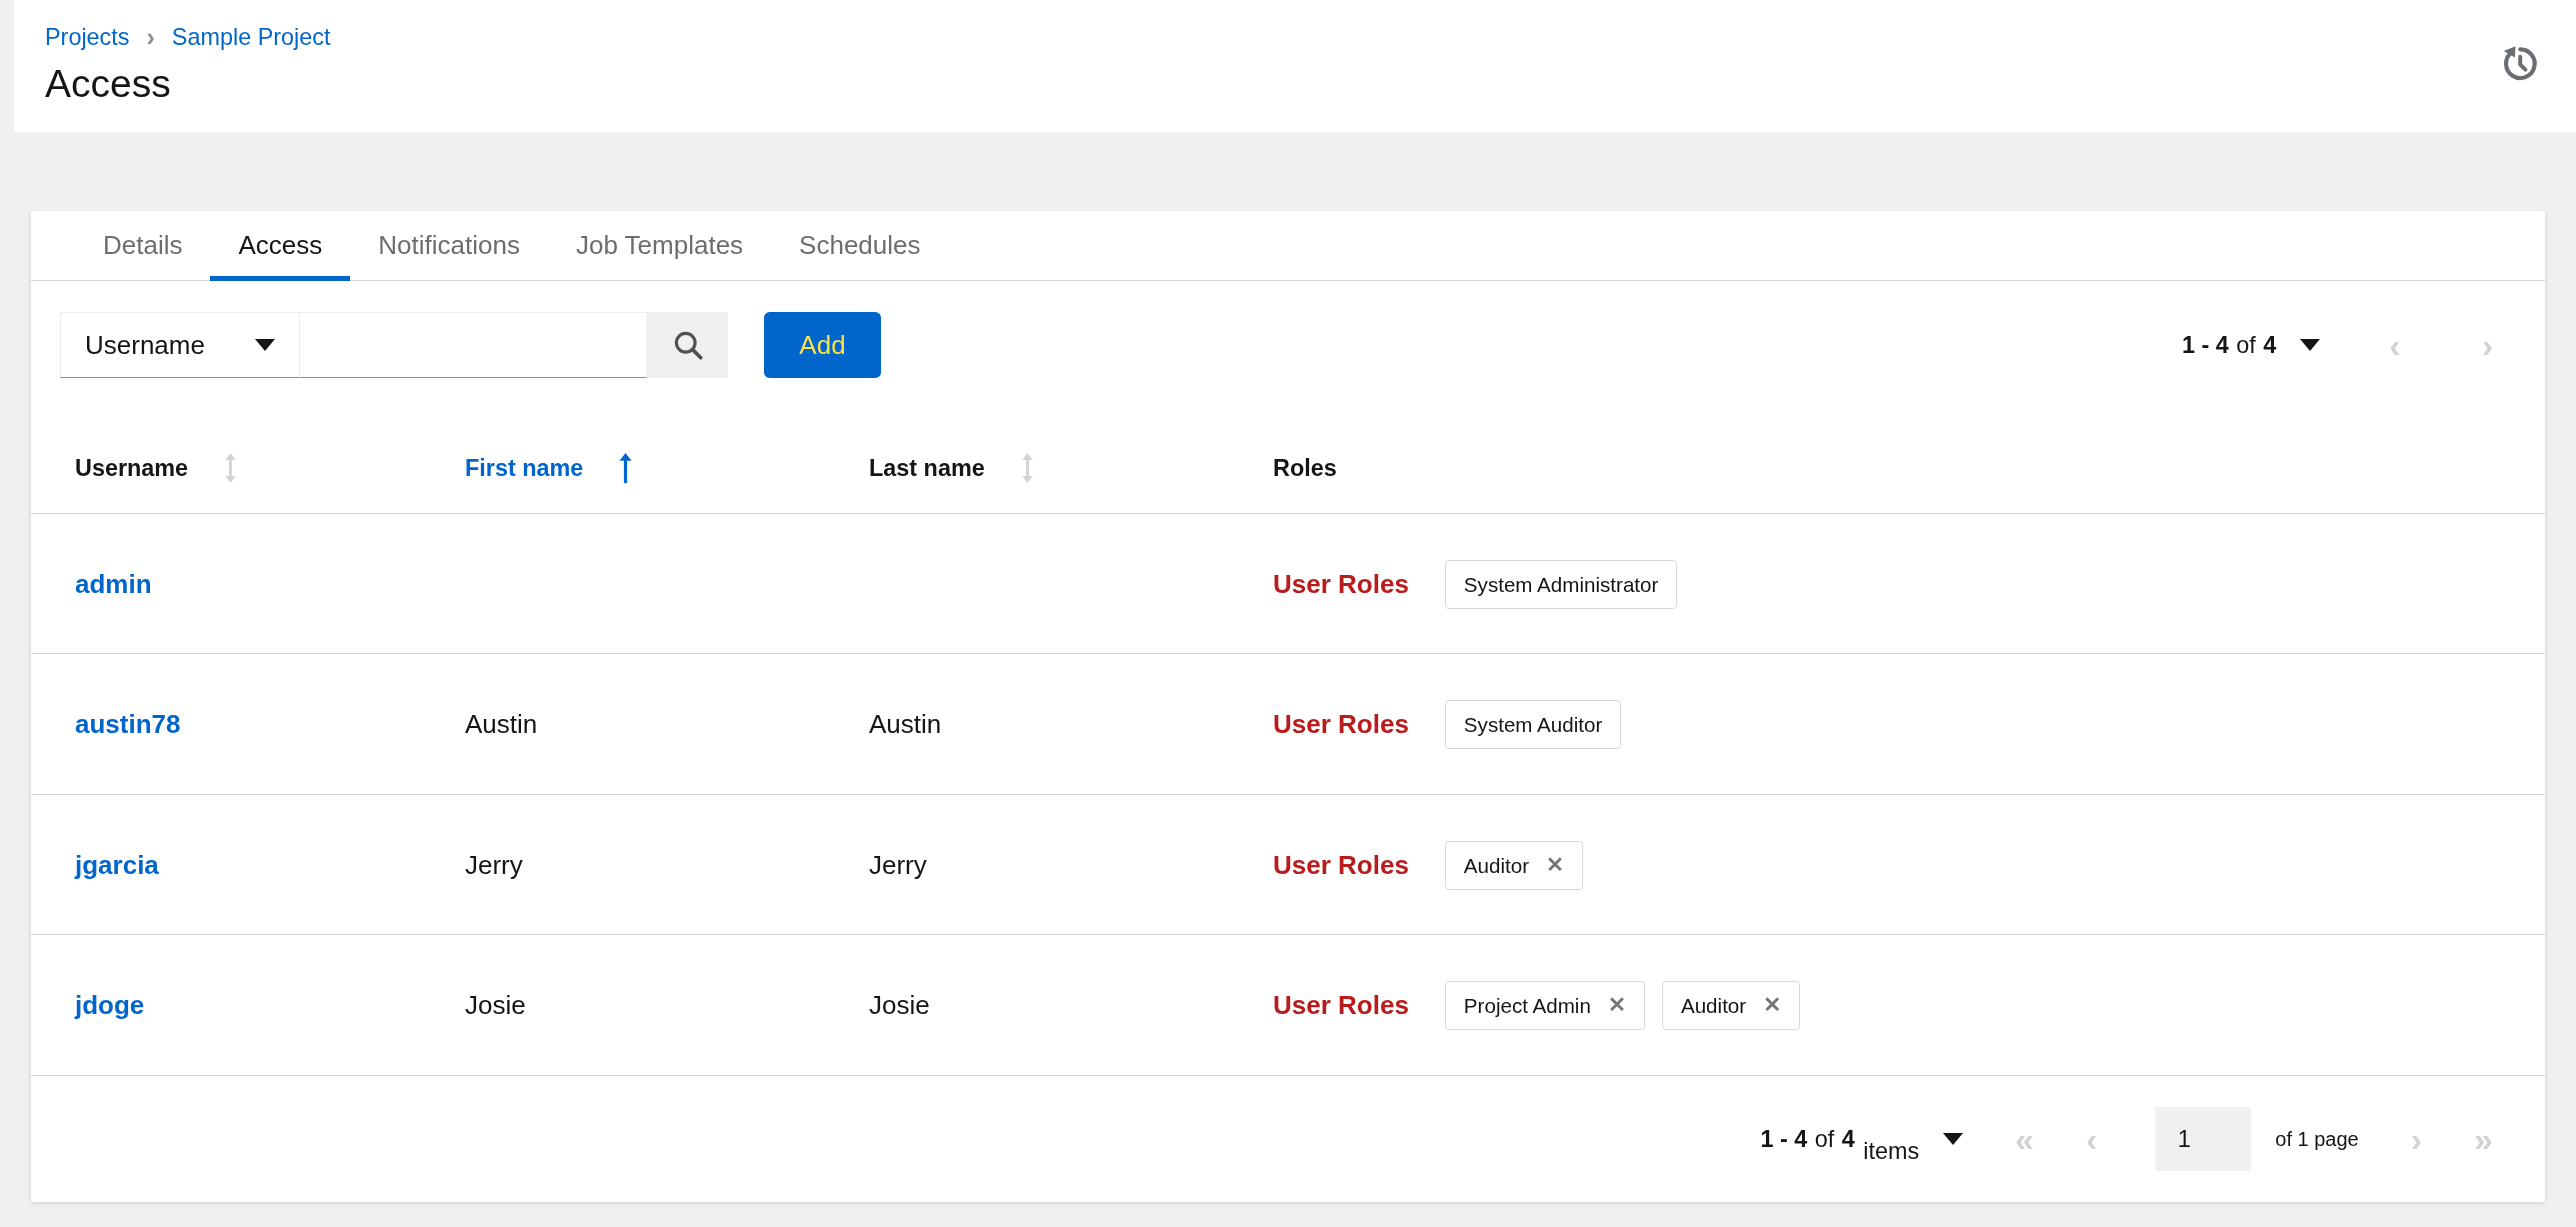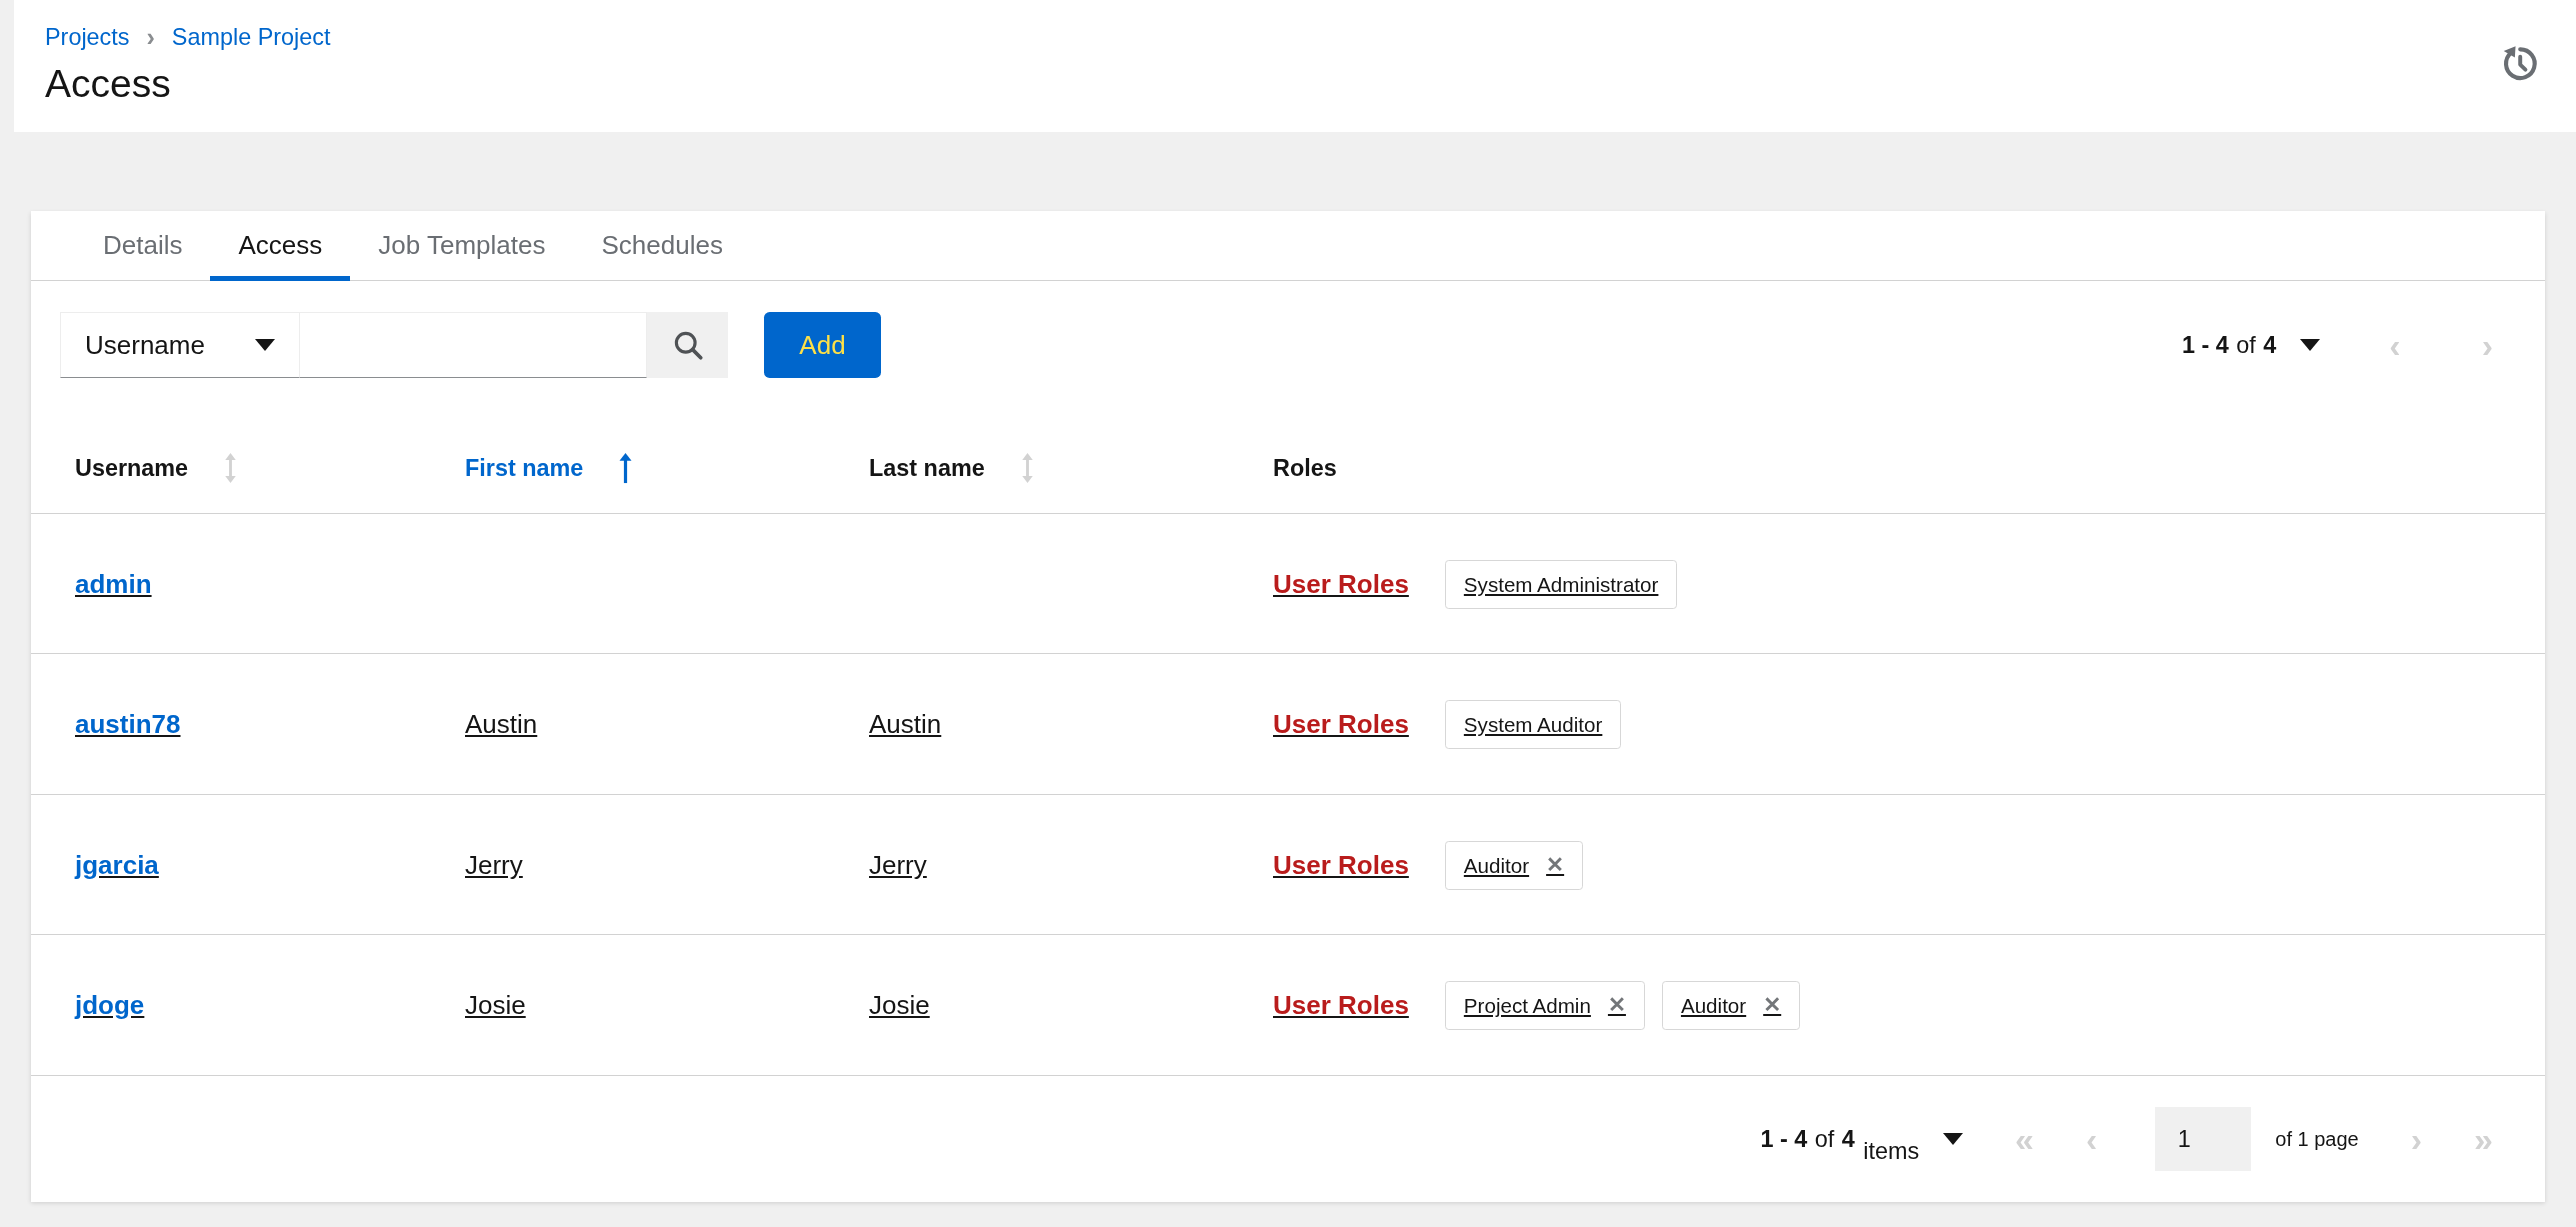--- a/index.html
+++ b/index.html
@@ -114,21 +114,21 @@
     top:0; height:90px; display:flex; align-items:center; gap:34px;
     font-size:23.4px; font-weight:700; color:#151515;
   }
   .th.sorted { color:#0066cc; }
 
   .row {
     position:absolute; left:0; width:100%; height:141px;
     border-top:0.9px solid #d2d2d2; background:#fff;
   }
   .row-1 { top:302px; } .row-2 { top:442px; } .row-3 { top:583px; } .row-4 { top:723px; }
-  .cell { top:0; height:141px; display:flex; align-items:center; font-size:26px;text-decoration:underline; }
+  .cell { top:0; height:141px; display:flex; align-items:center; font-size:26px; }
   .cell a { color:#0066cc; font-weight:600; }
   .roles-cell { gap:36px; }
   .roles-label { font-weight:700; color:#b91c1c; white-space:nowrap; }
   .chips { display:flex; align-items:center; gap:17px; }
   .chip {
     display:inline-flex; align-items:center; gap:17px;
     height:49px; padding:0 18px;
     background:#fff; border:0.9px solid #d7d7d7; border-radius:3.7px;
     font-size:20.6px; color:#151515; white-space:nowrap;
   }
@@ -171,20 +171,23 @@
 <div class="card">
 
   <div class="tabs">
     <div class="tab">
       <span>Details</span>
     </div>
     <div class="tab active">
       <span>Access</span>
     </div>
     <div class="tab">
+      <span>Notifications</span>
+    </div>
+    <div class="tab">
       <span>Job Templates</span>
     </div>
     <div class="tab">
       <span>Schedules</span>
     </div>
   </div>
 
   <div class="toolbar">
     <button class="filter-select">
       <span>Username</span>

